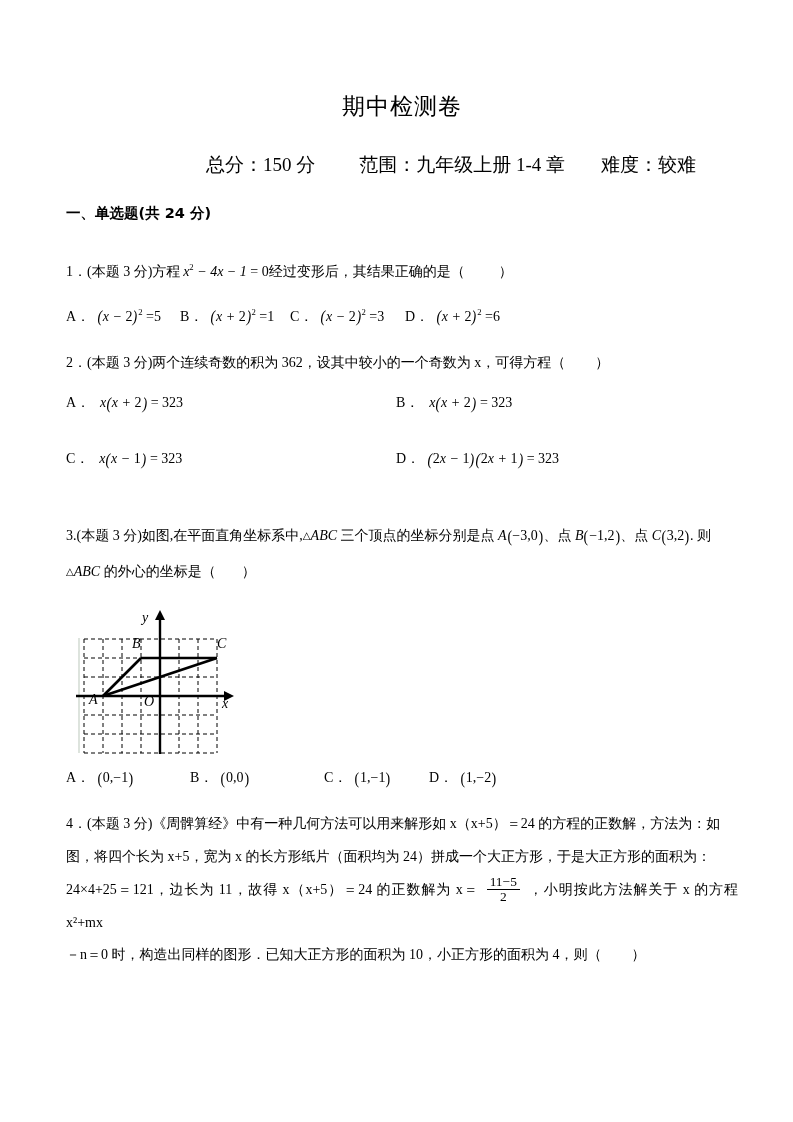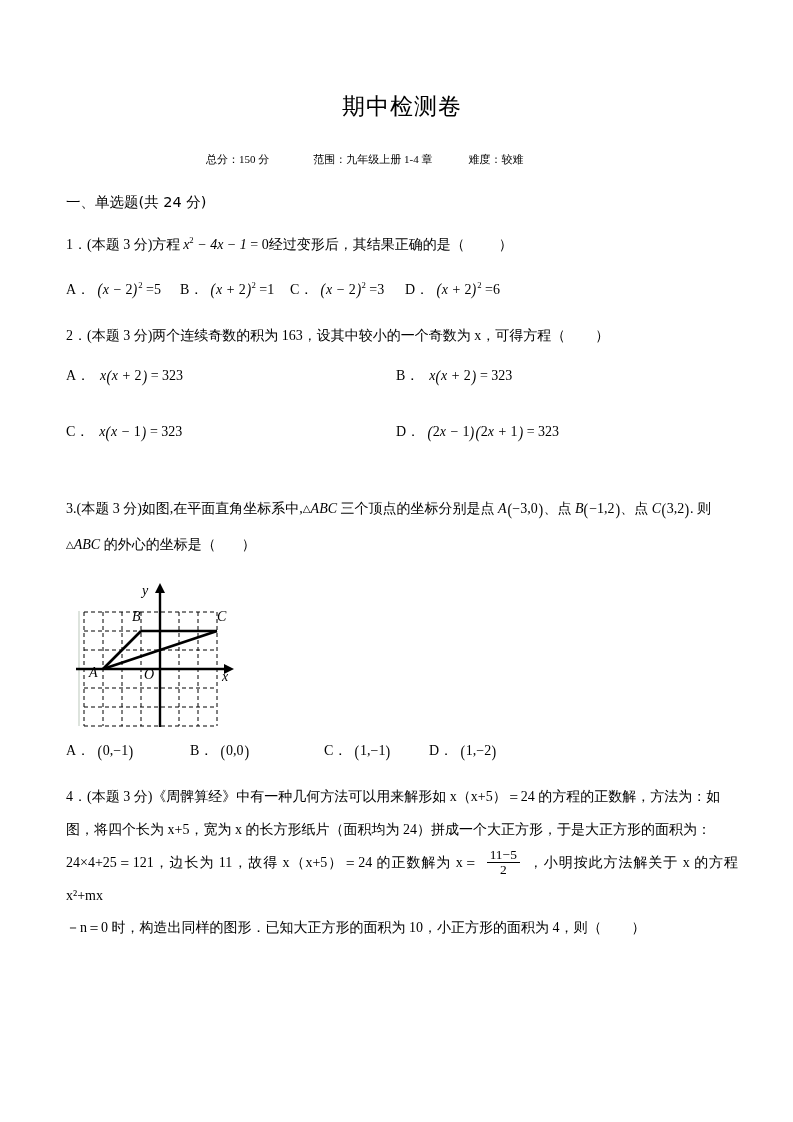--- a/index.html
+++ b/index.html
@@ -33,40 +33,40 @@
   .doc-title {
     text-align: center;
     font-size: 23px;
     font-weight: normal;
     letter-spacing: 1px;
     margin-top: 93px;
     line-height: 1.2;
   }
   .subtitle-row {
     margin-top: 31px;
-    font-size: 11px;
+    font-size: 19px;
     text-align: left;
     padding-left: 140px;
     white-space: nowrap;
   }
   .subtitle-row .seg { display: inline-block; }
   .sp-a { display: inline-block; width: 44px; }
   .sp-b { display: inline-block; width: 36px; }
 
   
   .section-head {
     margin-top: 26px;
     font-size: 14.5px;
-    font-weight: normal;
+    font-weight: bold;
     font-family: "DejaVu Sans", "Liberation Sans", sans-serif;
   }
 
   
   .q {
-    margin-top: 19px;
+    margin-top: 35px;
     font-size: 14px;
     line-height: 2.05;
     text-align: justify;
   }
   .q-tight { line-height: 2.25; }
 
   .opts {
     margin-top: 14px;
     font-size: 14px;
     line-height: 2.0;
@@ -176,21 +176,21 @@
       </span>
       <span class="opt" style="left:224px">
         <span class="opt-lbl">C．</span><span class="mi"><span class="big-paren">(</span>x − <span class="mn">2</span><span class="big-paren">)</span><sup class="exp">2</sup> <span class="mn">=3</span></span>
       </span>
       <span class="opt" style="left:339px">
         <span class="opt-lbl">D．</span><span class="mi"><span class="big-paren">(</span>x + <span class="mn">2</span><span class="big-paren">)</span><sup class="exp">2</sup> <span class="mn">=6</span></span>
       </span>
     </div>
 
     <div class="q" style="margin-top:25px">
-      <span>2．</span><span>(本题 3 分)</span><span>两个连续奇数的积为 163，设其中较小的一个奇数为 x，可得方程（</span><span style="display:inline-block;width:30px"></span><span>）</span>
+      <span>2．</span><span>(本题 3 分)</span><span>两个连续奇数的积为 362，设其中较小的一个奇数为 x，可得方程（</span><span style="display:inline-block;width:30px"></span><span>）</span>
     </div>
 
     <div class="opts-grid2">
       <div class="row">
         <span class="cell c-left">
           <span class="opt-lbl">A．</span><span class="mi"> x<span class="big-paren">(</span>x + <span class="mn">2</span><span class="big-paren">)</span> <span class="mn">= 323</span></span>
         </span>
         <span class="cell c-right">
           <span class="opt-lbl">B．</span><span class="mi"> x<span class="big-paren">(</span>x + <span class="mn">2</span><span class="big-paren">)</span> <span class="mn">= 323</span></span>
         </span>

